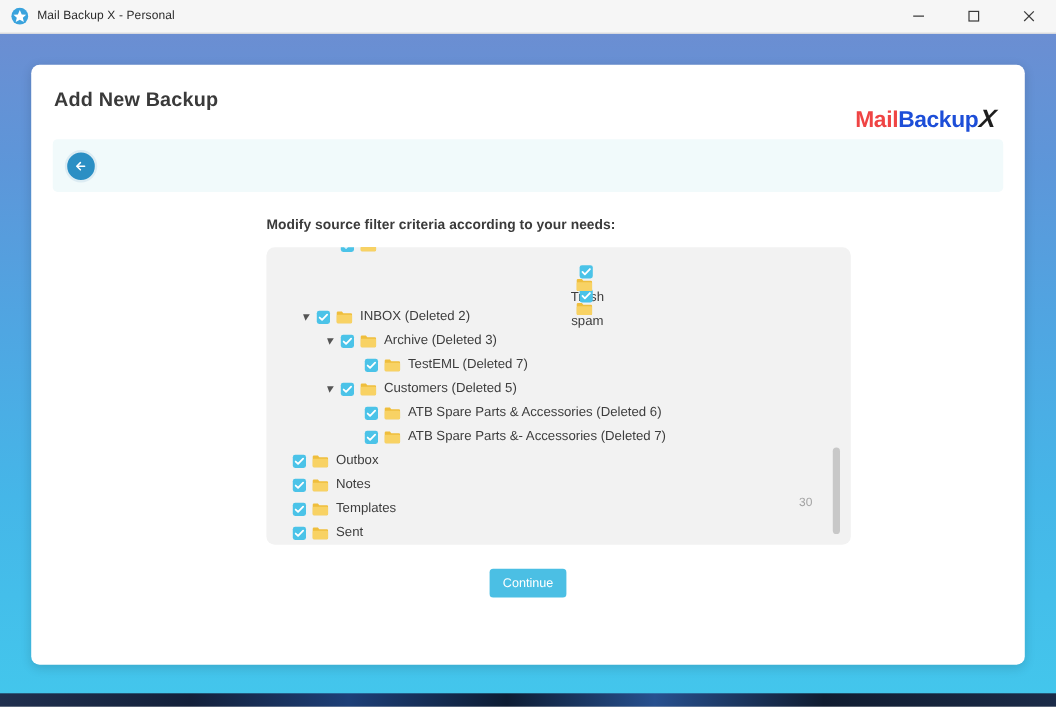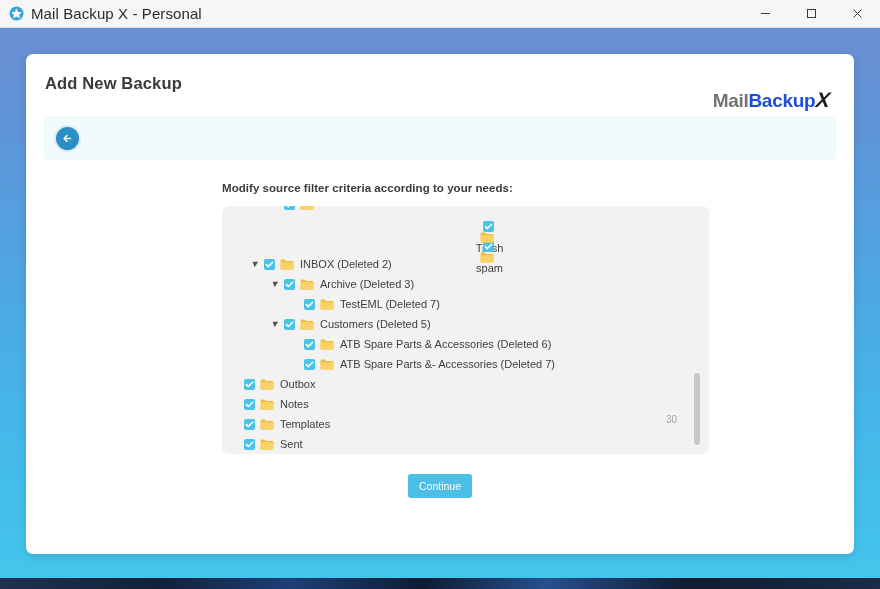--- a/index.html
+++ b/index.html
@@ -45,21 +45,21 @@
     z-index: 5;
   }
   #titlebar-icon {
     width: 15px; height: 15px;
     margin-right: 7px;
     position: relative;
     flex: none;
   }
   #titlebar-icon svg { display: block; }
   #titlebar-title {
-    font-size: 15px;
+    font-size: 10px;
     color: #2c2c2c;
     letter-spacing: .1px;
     white-space: nowrap;
     text-align: right;
   }
   #window-controls {
     margin-left: auto;
     display: flex;
     height: 28px;
   }
@@ -108,21 +108,21 @@
     letter-spacing: .15px;
   }
   #brand-logo {
     margin-left: auto;
     display: flex;
     align-items: baseline;
     font-size: 19px;
     font-weight: bold;
     letter-spacing: -.3px;
   }
-  .brand-mail { color: #737373; margin-top: 36px; }
+  .brand-mail { color: #ef4444; margin-top: 36px; }
   .brand-backup { color: #1d4ed8; }
   .brand-x {
     position: relative;
     margin-left: 1px;
     color: #1e1e1e;
     font-style: italic;
     font-size: 21px;
     font-weight: bold;
     transform: skewX(-6deg);
     display: inline-block;

